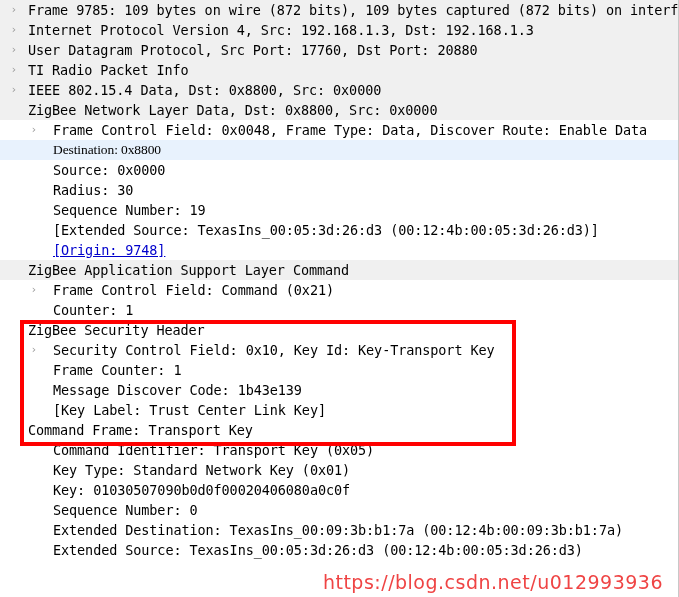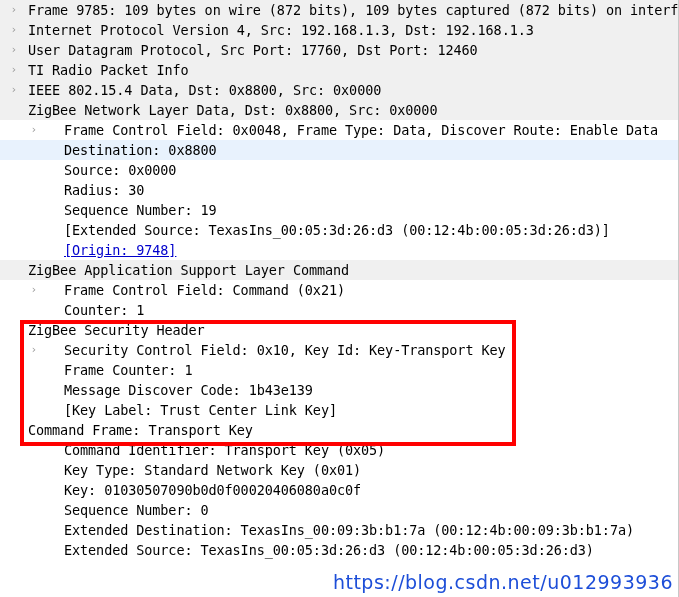--- a/index.html
+++ b/index.html
@@ -29,21 +29,21 @@
     position: relative;
     height: 20px;
     line-height: 20px;
     white-space: nowrap;
     font-size: 13.5px;
     color: #000000;
     background: #ffffff;
     overflow: hidden;
   }
   .row.shaded { background: #f0f0f0; }
-  .row.selected { background: #e8f2fd; }
+  .row.selected { background: #e8f2fd; font-family: Liberation Serif, serif; }
 
   .row .twisty {
     position: absolute;
     top: 0;
     width: 14px;
     height: 20px;
     text-align: center;
     color: #9a9a9a;
     font-family: "DejaVu Sans", sans-serif;
     font-size: 11px;
@@ -57,21 +57,21 @@
     top: 0;
     height: 20px;
     line-height: 20px;
     letter-spacing: -0.1px;
   }
 
   
   .lvl0 .twisty { left: 7px; }
   .lvl0 .label  { left: 28px; }
   .lvl1 .twisty { left: 27px; }
-  .lvl1 .label  { left: 64px; }
+  .lvl1 .label  { left: 53px; }
 
   .row.link .label {
     color: #0000cc;
     text-decoration: underline;
   }
 
   
   .row.selected .selband {
     position: absolute;
     left: 32px;
@@ -85,25 +85,25 @@
   #redbox {
     position: absolute;
     border: 4px solid #ff0000;
     box-sizing: border-box;
     pointer-events: none;
     z-index: 5;
   }
 
   #watermark {
     position: absolute;
-    right: 6px;
+    right: 16px;
     bottom: 4px;
     font-family: "DejaVu Sans", "Liberation Sans", sans-serif;
     font-size: 19px;
-    color: #1d4ed8;
+    color: #ef4444;
     letter-spacing: 0.5px;
     white-space: nowrap;
     user-select: none;
     z-index: 1;
   }
 
   #rightedge {
     position: absolute;
     top: 0;
     right: 0;
@@ -120,21 +120,21 @@
     <div class="row lvl0 shaded">
       <span class="twisty">›</span>
       <span class="label">Frame 9785: 109 bytes on wire (872 bits), 109 bytes captured (872 bits) on interfa</span>
     </div>
     <div class="row lvl0 shaded">
       <span class="twisty">›</span>
       <span class="label">Internet Protocol Version 4, Src: 192.168.1.3, Dst: 192.168.1.3</span>
     </div>
     <div class="row lvl0 shaded">
       <span class="twisty">›</span>
-      <span class="label">User Datagram Protocol, Src Port: 17760, Dst Port: 12460</span>
+      <span class="label">User Datagram Protocol, Src Port: 17760, Dst Port: 20880</span>
     </div>
     <div class="row lvl0 shaded">
       <span class="twisty">›</span>
       <span class="label">TI Radio Packet Info</span>
     </div>
     <div class="row lvl0 shaded">
       <span class="twisty">›</span>
       <span class="label">IEEE 802.15.4 Data, Dst: 0x8800, Src: 0x0000</span>
     </div>
     <div class="row lvl0 shaded">

